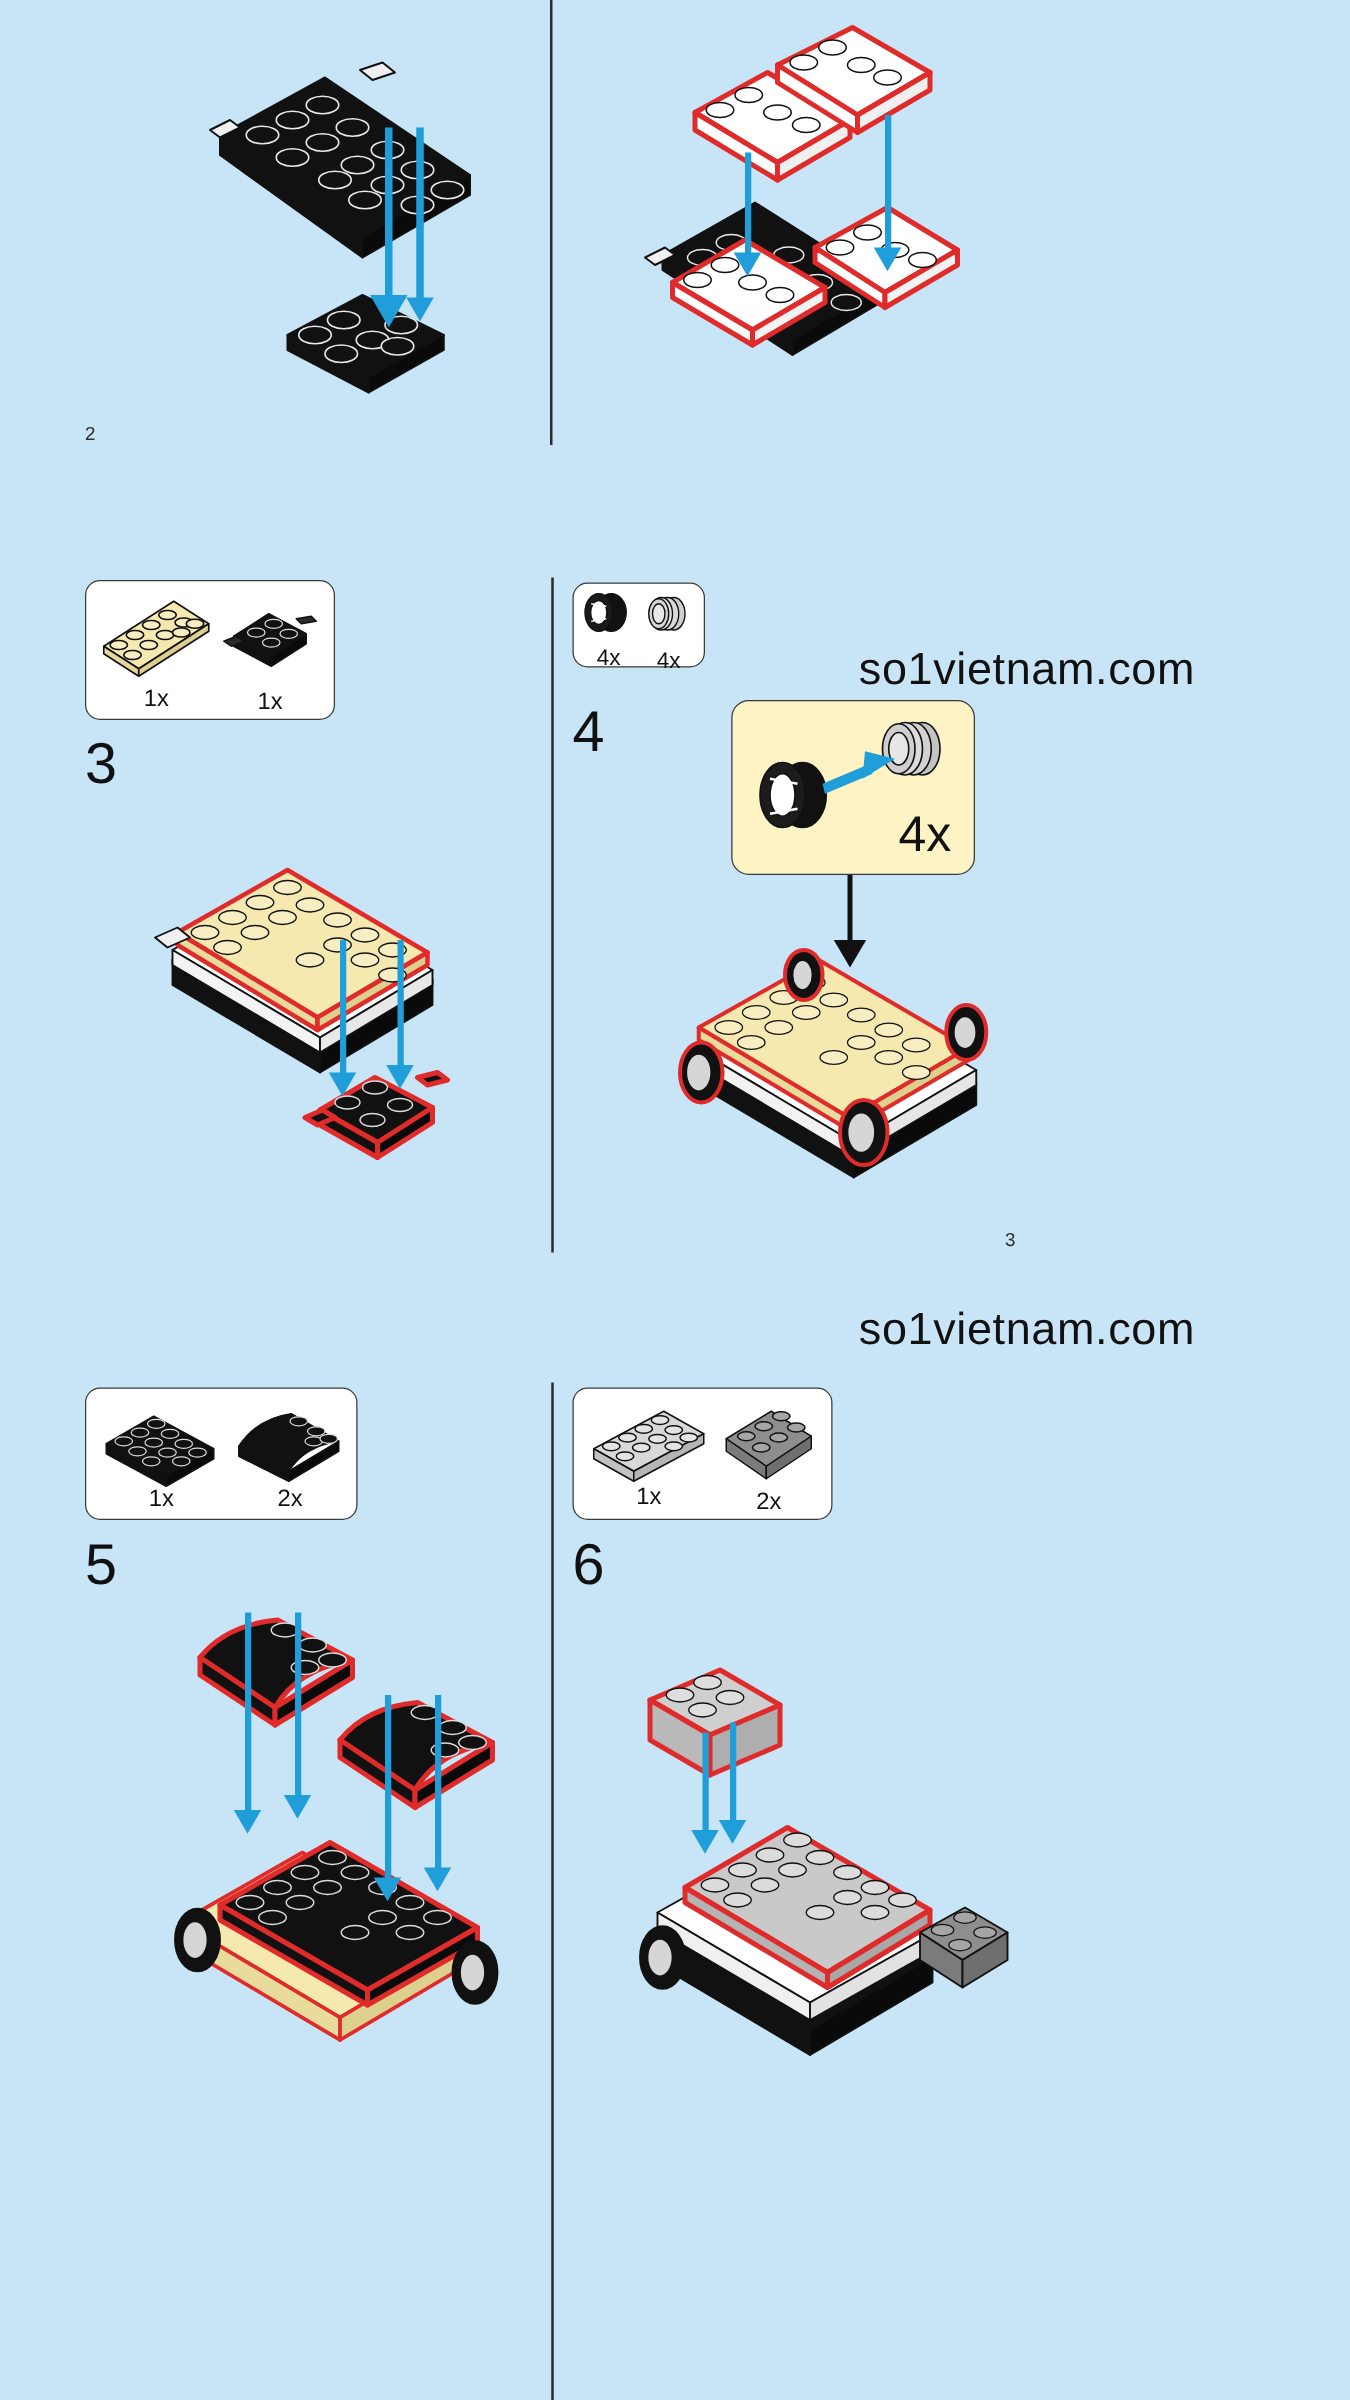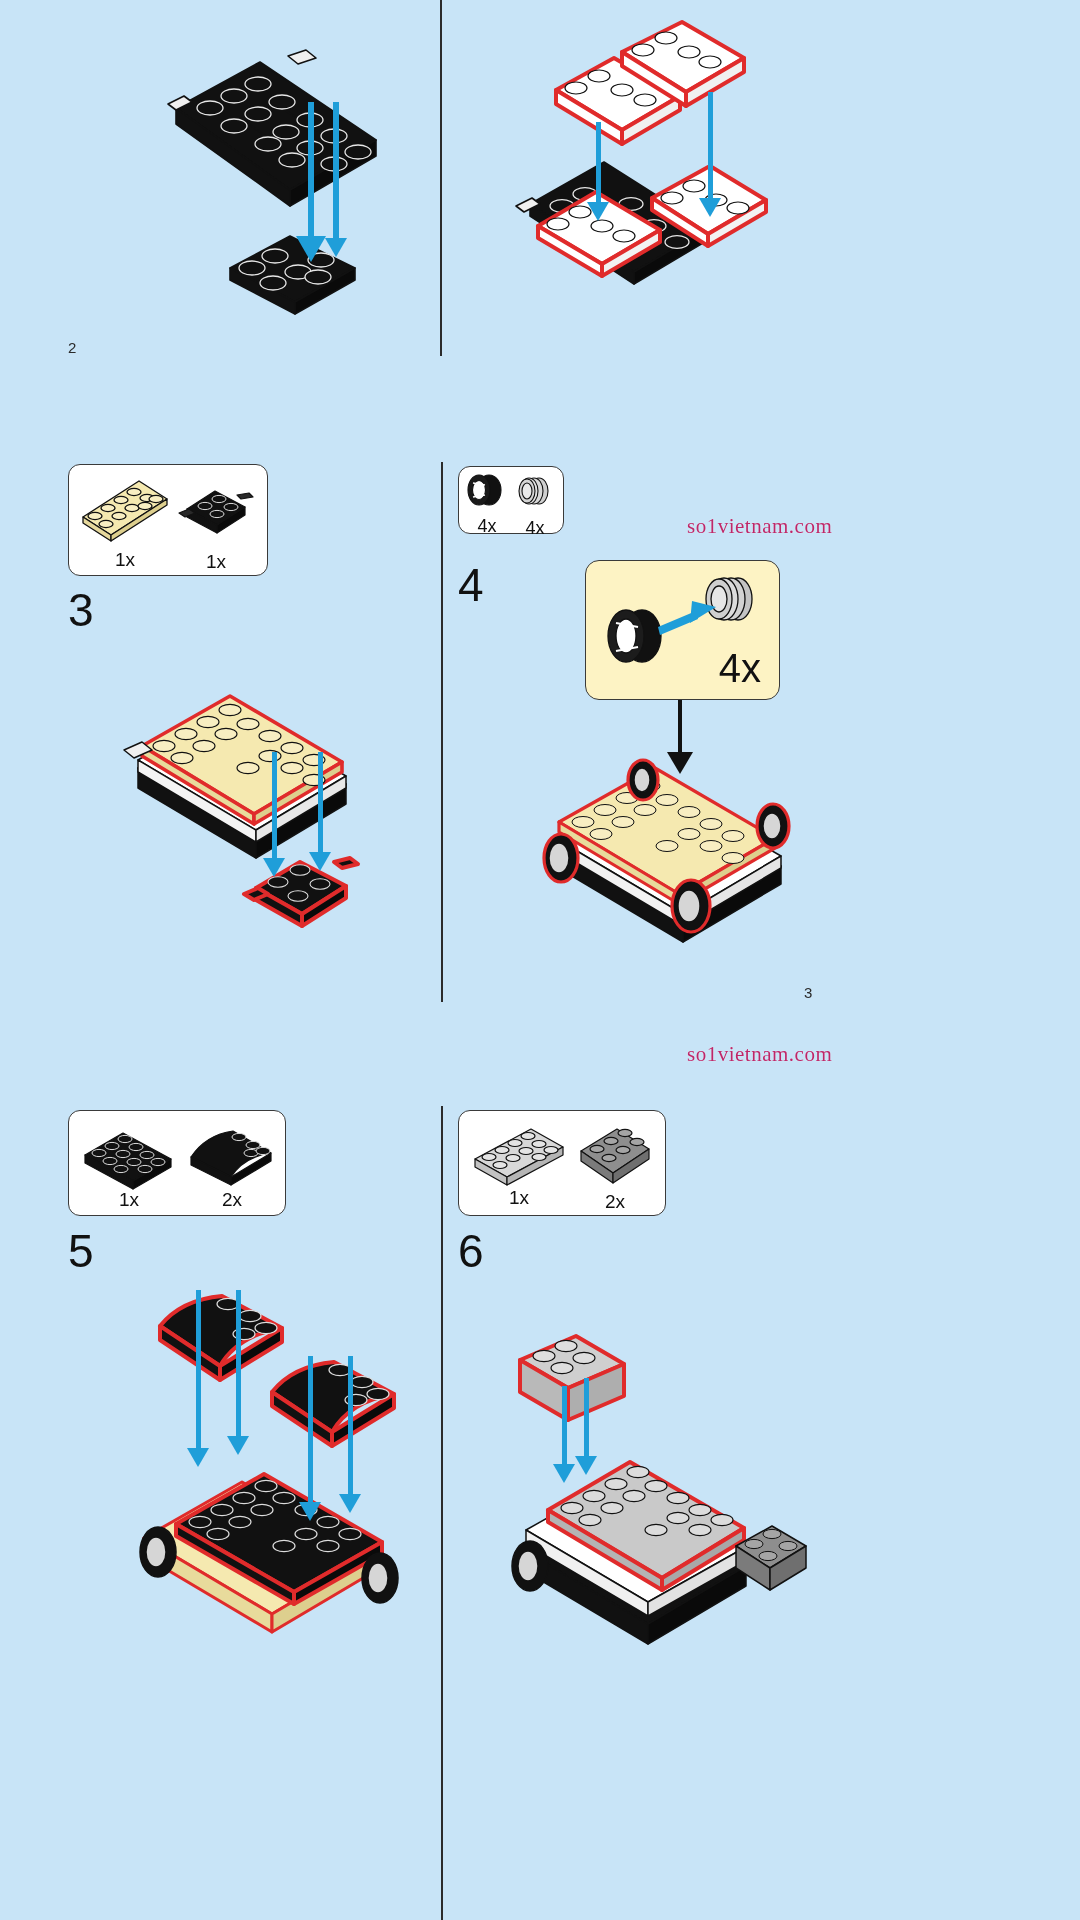--- a/index.html
+++ b/index.html
@@ -31,25 +31,25 @@
     position: absolute;
     font-size: 46px;
     color: #111;
     font-family: "Liberation Sans", sans-serif;
     line-height: 1;
   }
 
   
   .watermark {
     position: absolute;
-    font-size: 21px;
-    color: #be185d;
+    font-size: 36px;
+    color: #000000;
     opacity: .92;
     letter-spacing: .5px;
-    font-family: Liberation Serif, serif;
+    font-family: Liberation Sans, sans-serif;
     text-shadow: 0 0 1px rgba(255,255,255,.7);
     user-select: none;
   }
 
   
   .partsbox {
     position: absolute;
     background: #ffffff;
     border: 1.6px solid #3a3a3a;
     border-radius: 12px;

